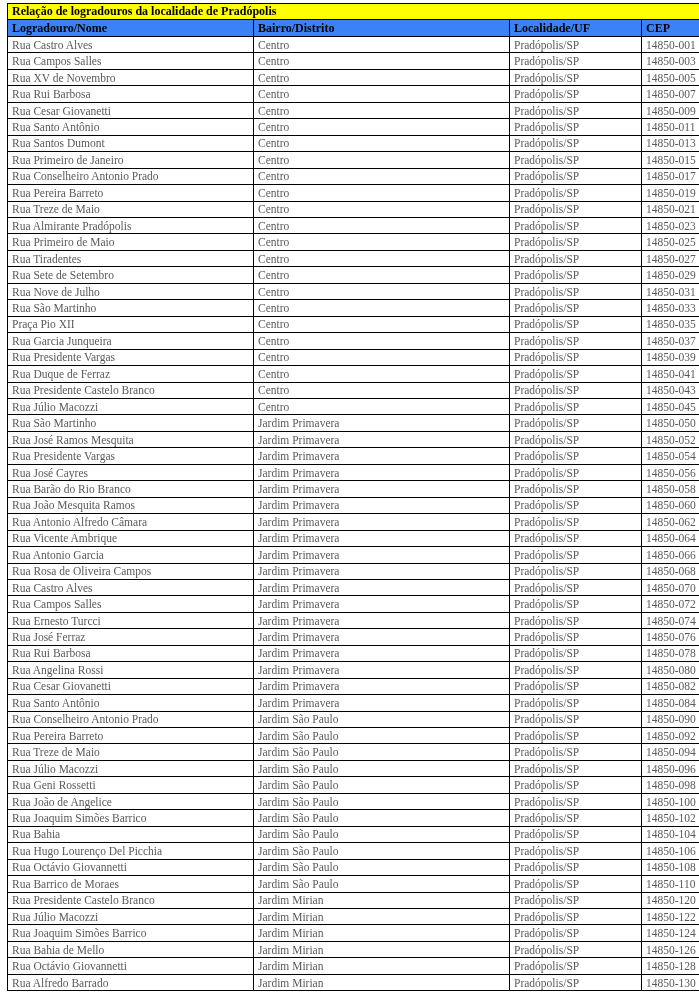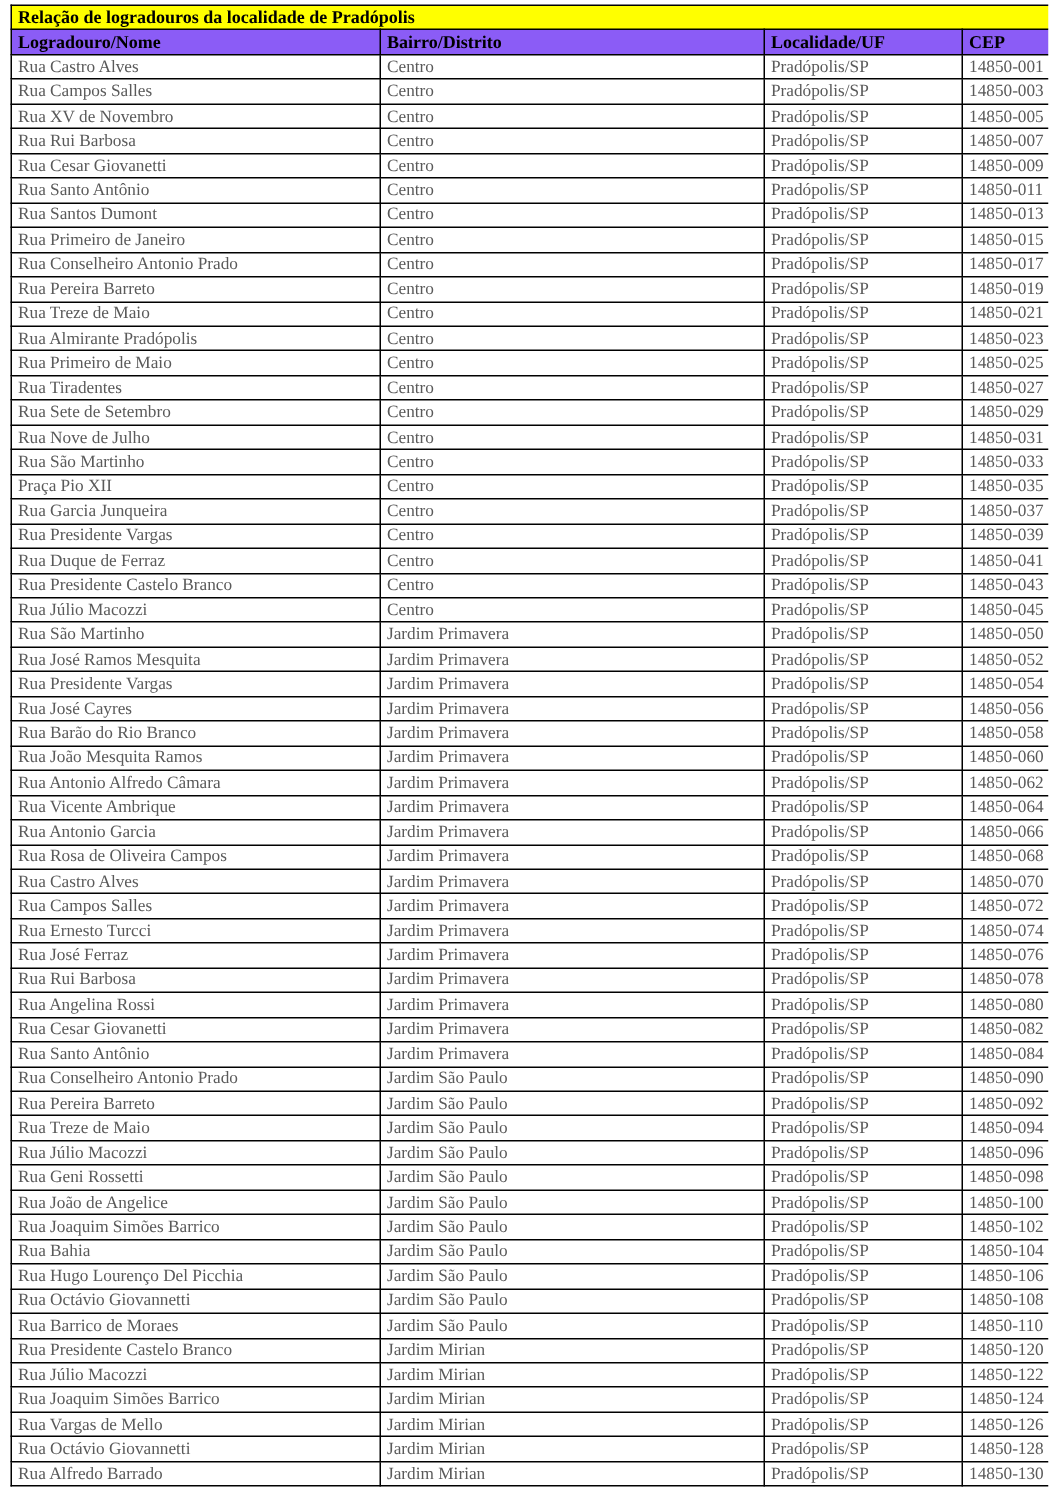--- a/index.html
+++ b/index.html
@@ -33,21 +33,21 @@
   }
   .title-row td {
     background: #FFFF00;
     color: #000000;
     font-weight: bold;
     font-size: 12px;
     height: 15px;
     text-align: center;
   }
   thead th.col-header {
-    background: #8b5cf6;
+    background: #3b82f6;
     color: #000000;
     font-weight: bold;
     font-size: 12px;
     height: 16px;
   }
   tbody tr.data-row { height: 16.46px; }
   tbody tr.data-row td {
     color: #5a5a5a;
     font-size: 11.5px;
     font-weight: normal;
@@ -400,21 +400,21 @@
           <td>Pradópolis/SP</td>
           <td>14850-122</td>
         </tr>
         <tr class="data-row">
           <td>Rua Joaquim Simões Barrico</td>
           <td>Jardim Mirian</td>
           <td>Pradópolis/SP</td>
           <td>14850-124</td>
         </tr>
         <tr class="data-row">
-          <td>Rua Vargas de Mello</td>
+          <td>Rua Bahia de Mello</td>
           <td>Jardim Mirian</td>
           <td>Pradópolis/SP</td>
           <td>14850-126</td>
         </tr>
         <tr class="data-row">
           <td>Rua Octávio Giovannetti</td>
           <td>Jardim Mirian</td>
           <td>Pradópolis/SP</td>
           <td>14850-128</td>
         </tr>

